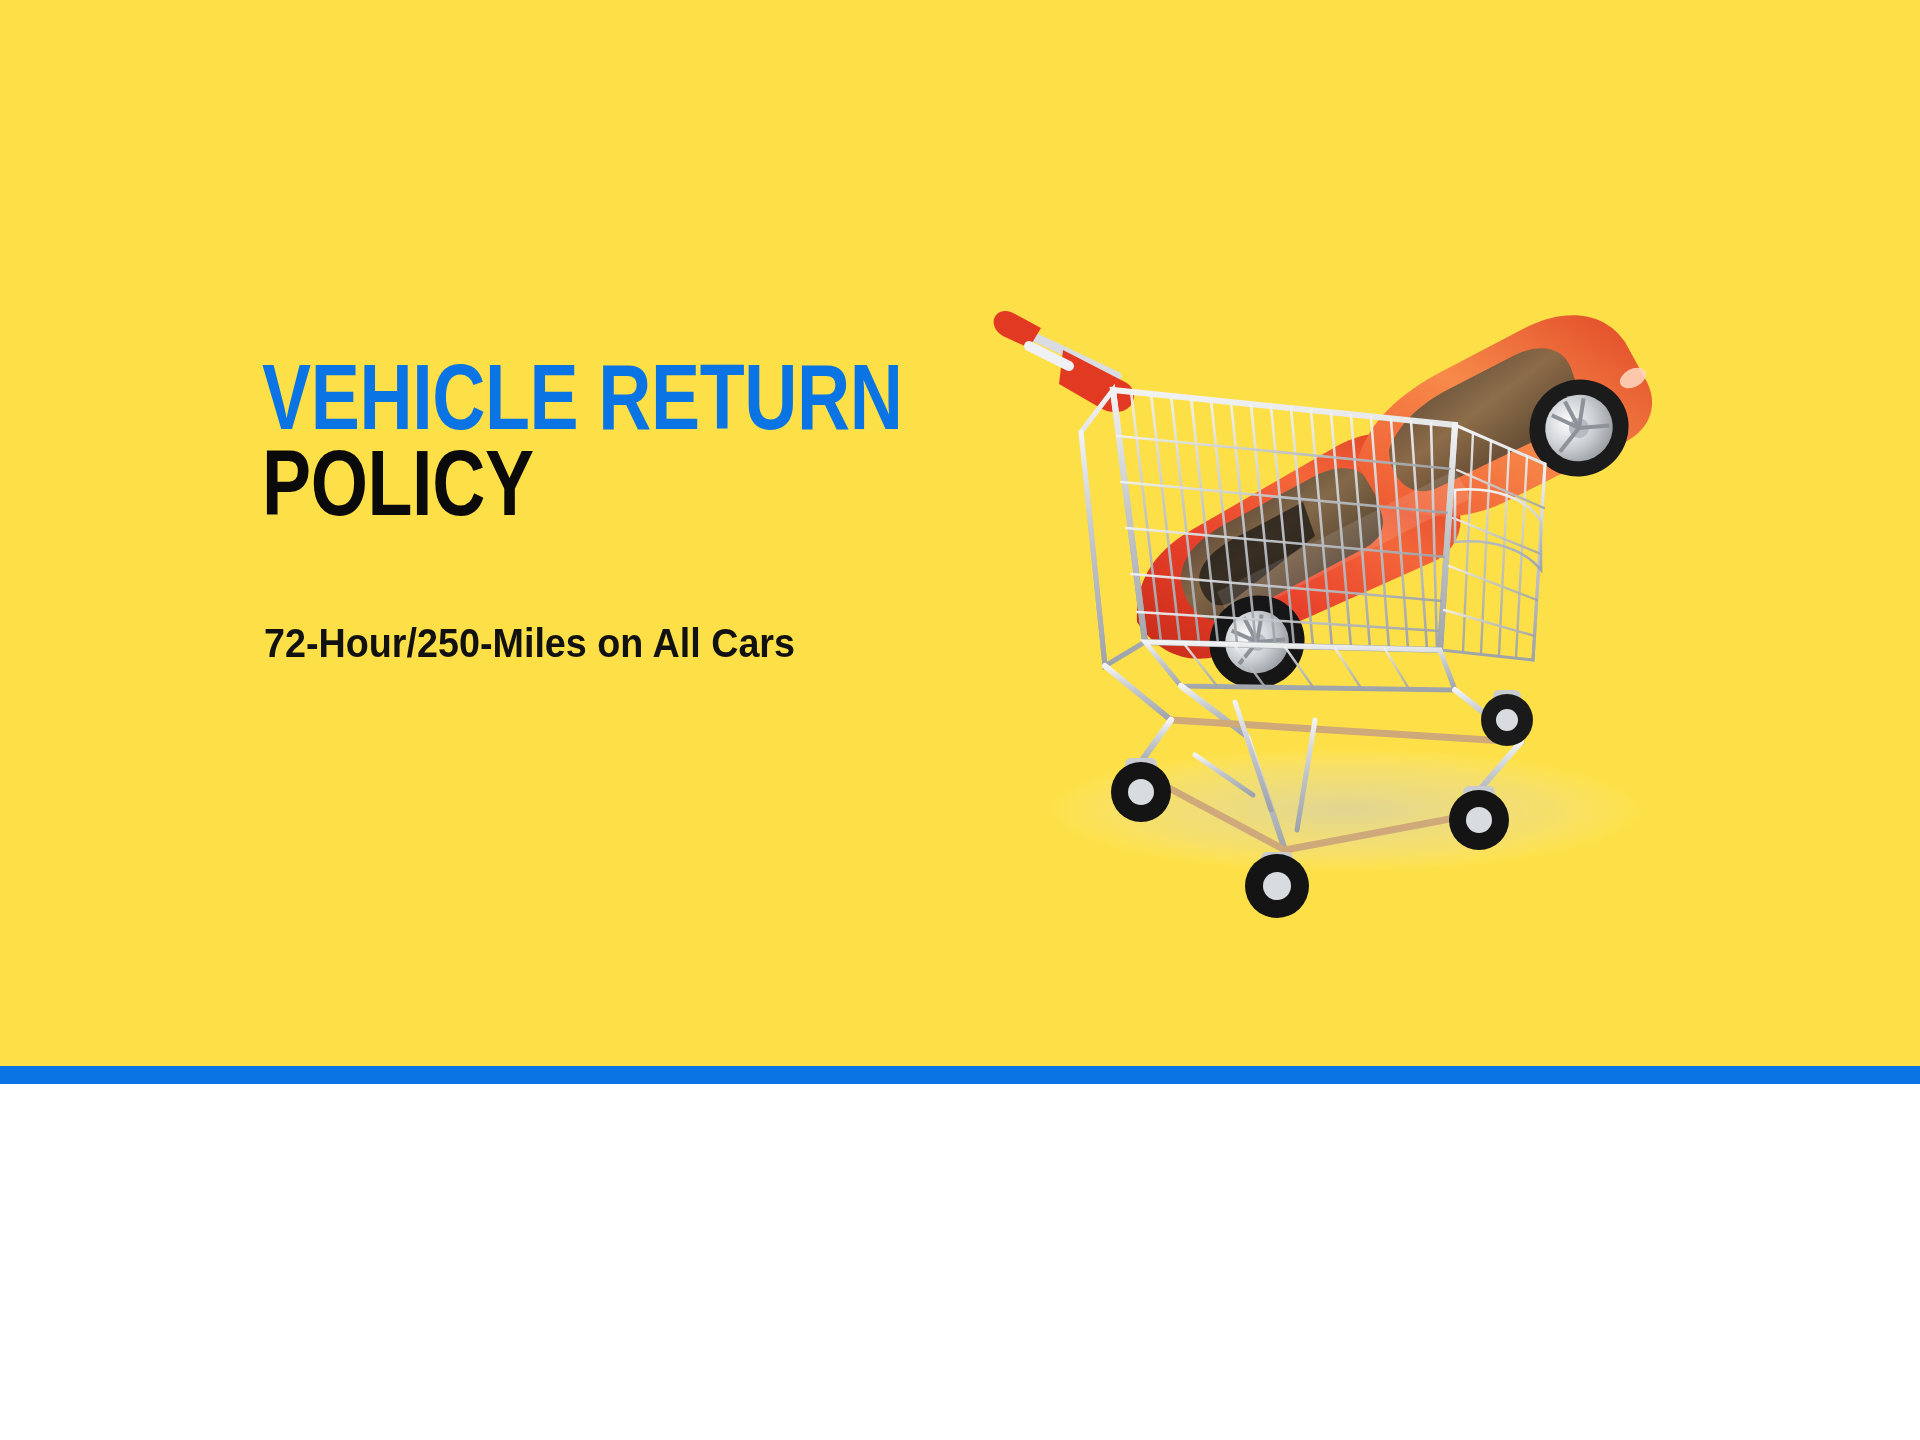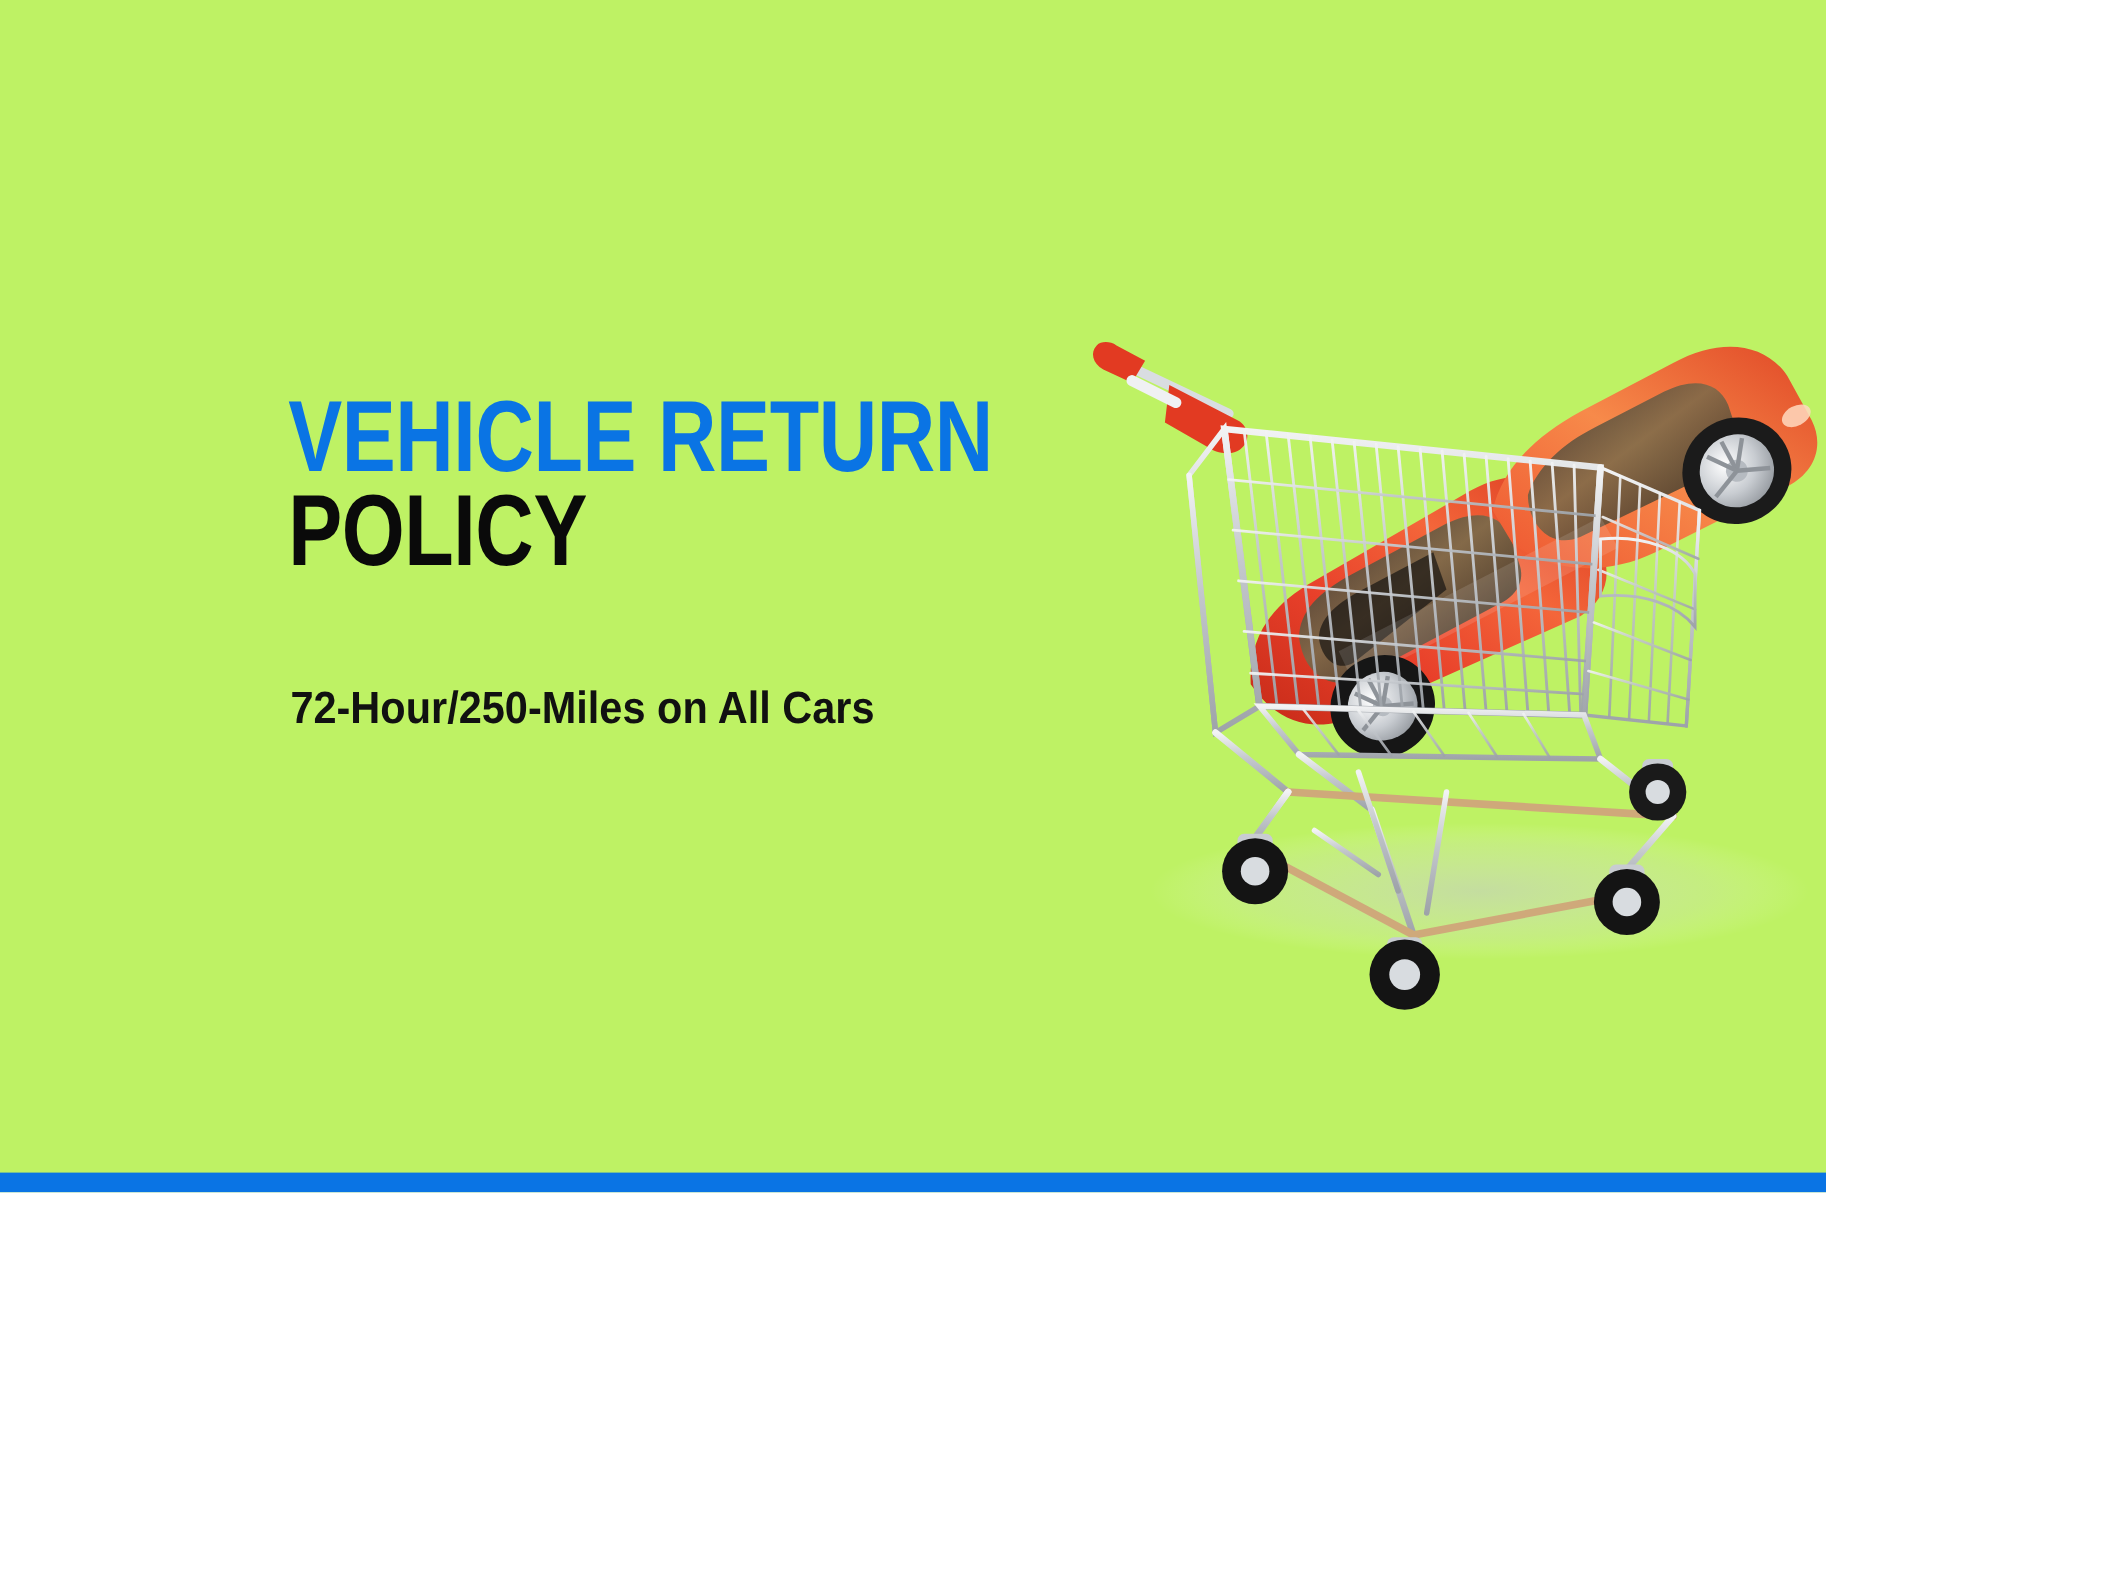--- a/index.html
+++ b/index.html
@@ -5,23 +5,23 @@
   html, body {
     margin: 0;
     padding: 0;
     background: #ffffff;
   }
   body {
     font-family: "Liberation Sans", sans-serif;
   }
   #slide {
     position: relative;
-    width: 1660px;
+    width: 1920px;
     height: 1440px;
-    background: #bef264;
+    background: #fde047;
     overflow: hidden;
   }
 
   
   .headline-block {
     position: absolute;
     left: 262px;
     top: 355px;
     width: 900px;
   }

